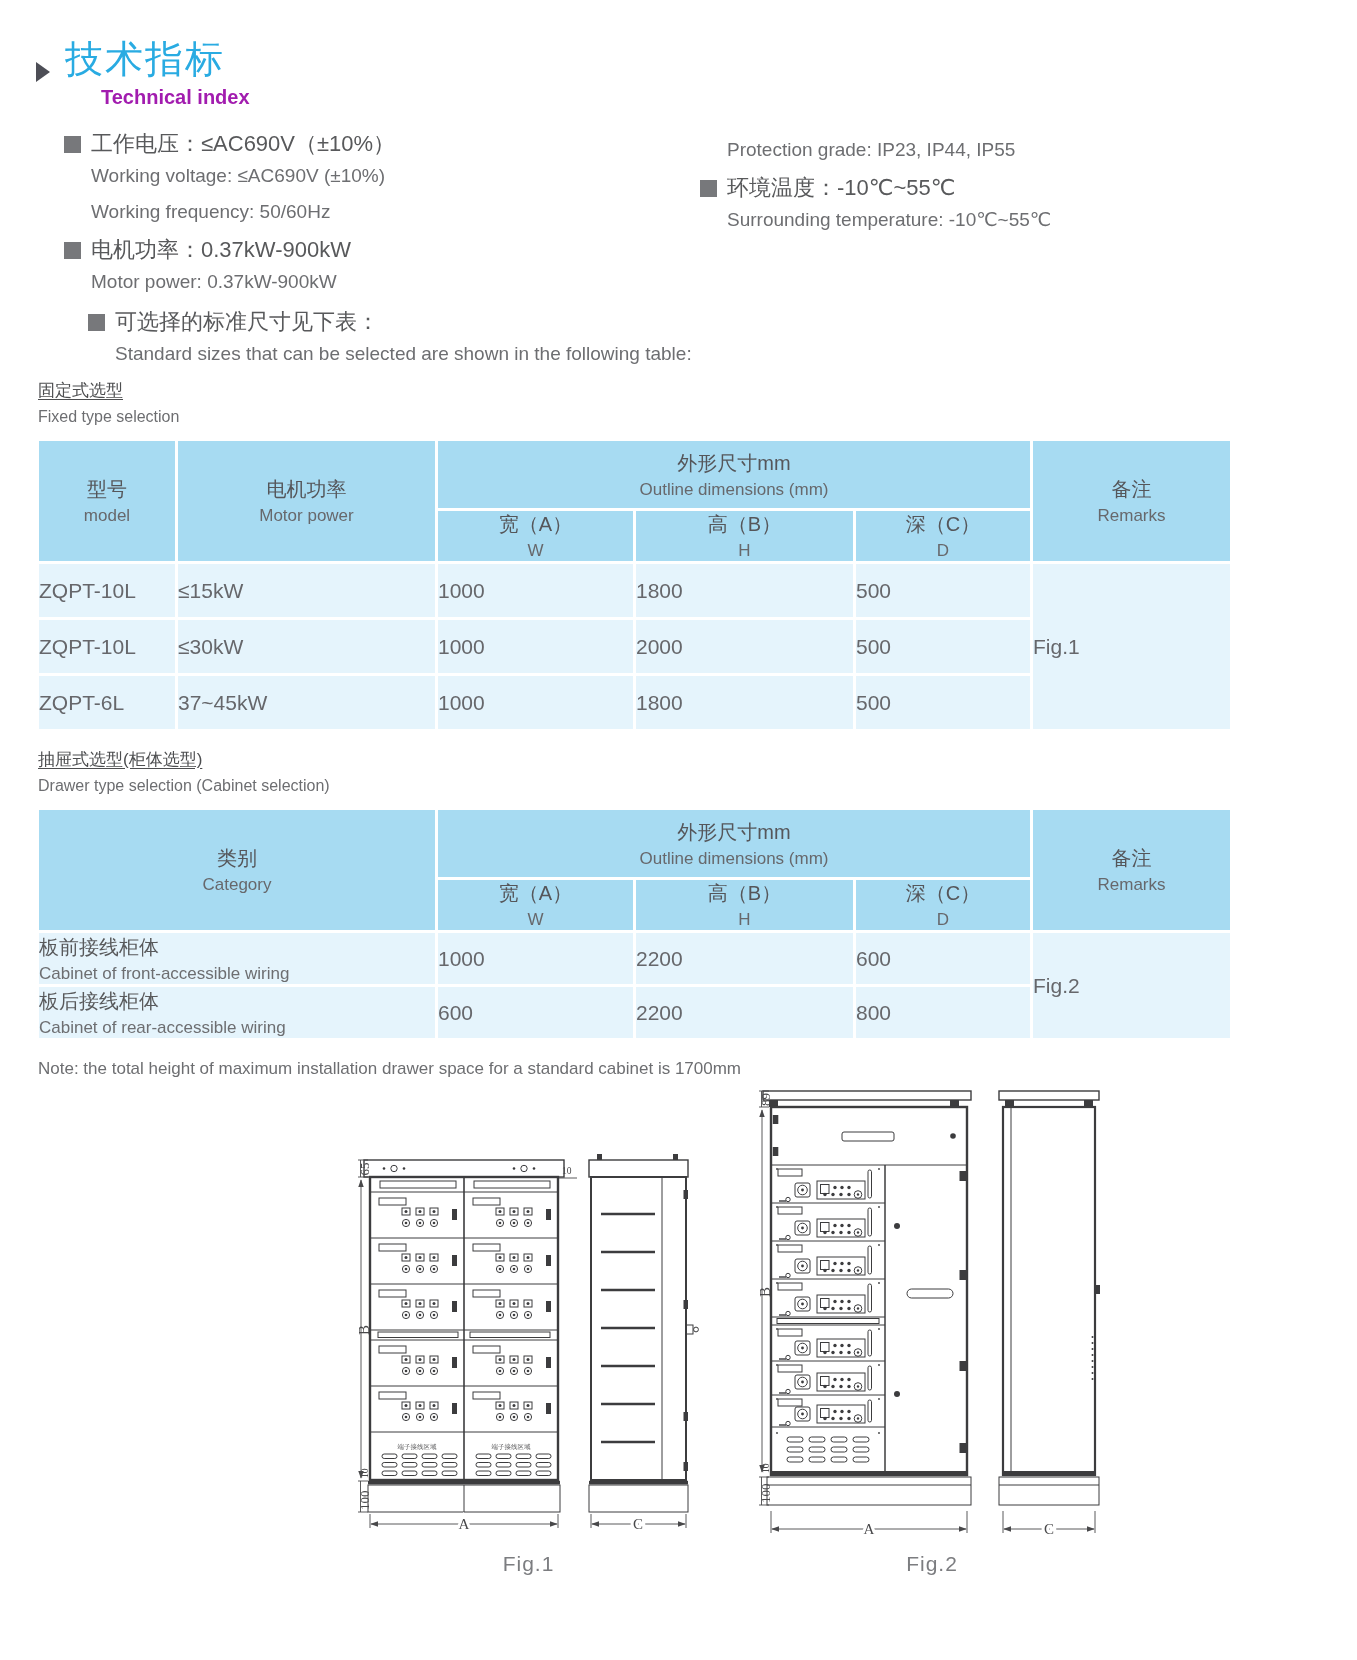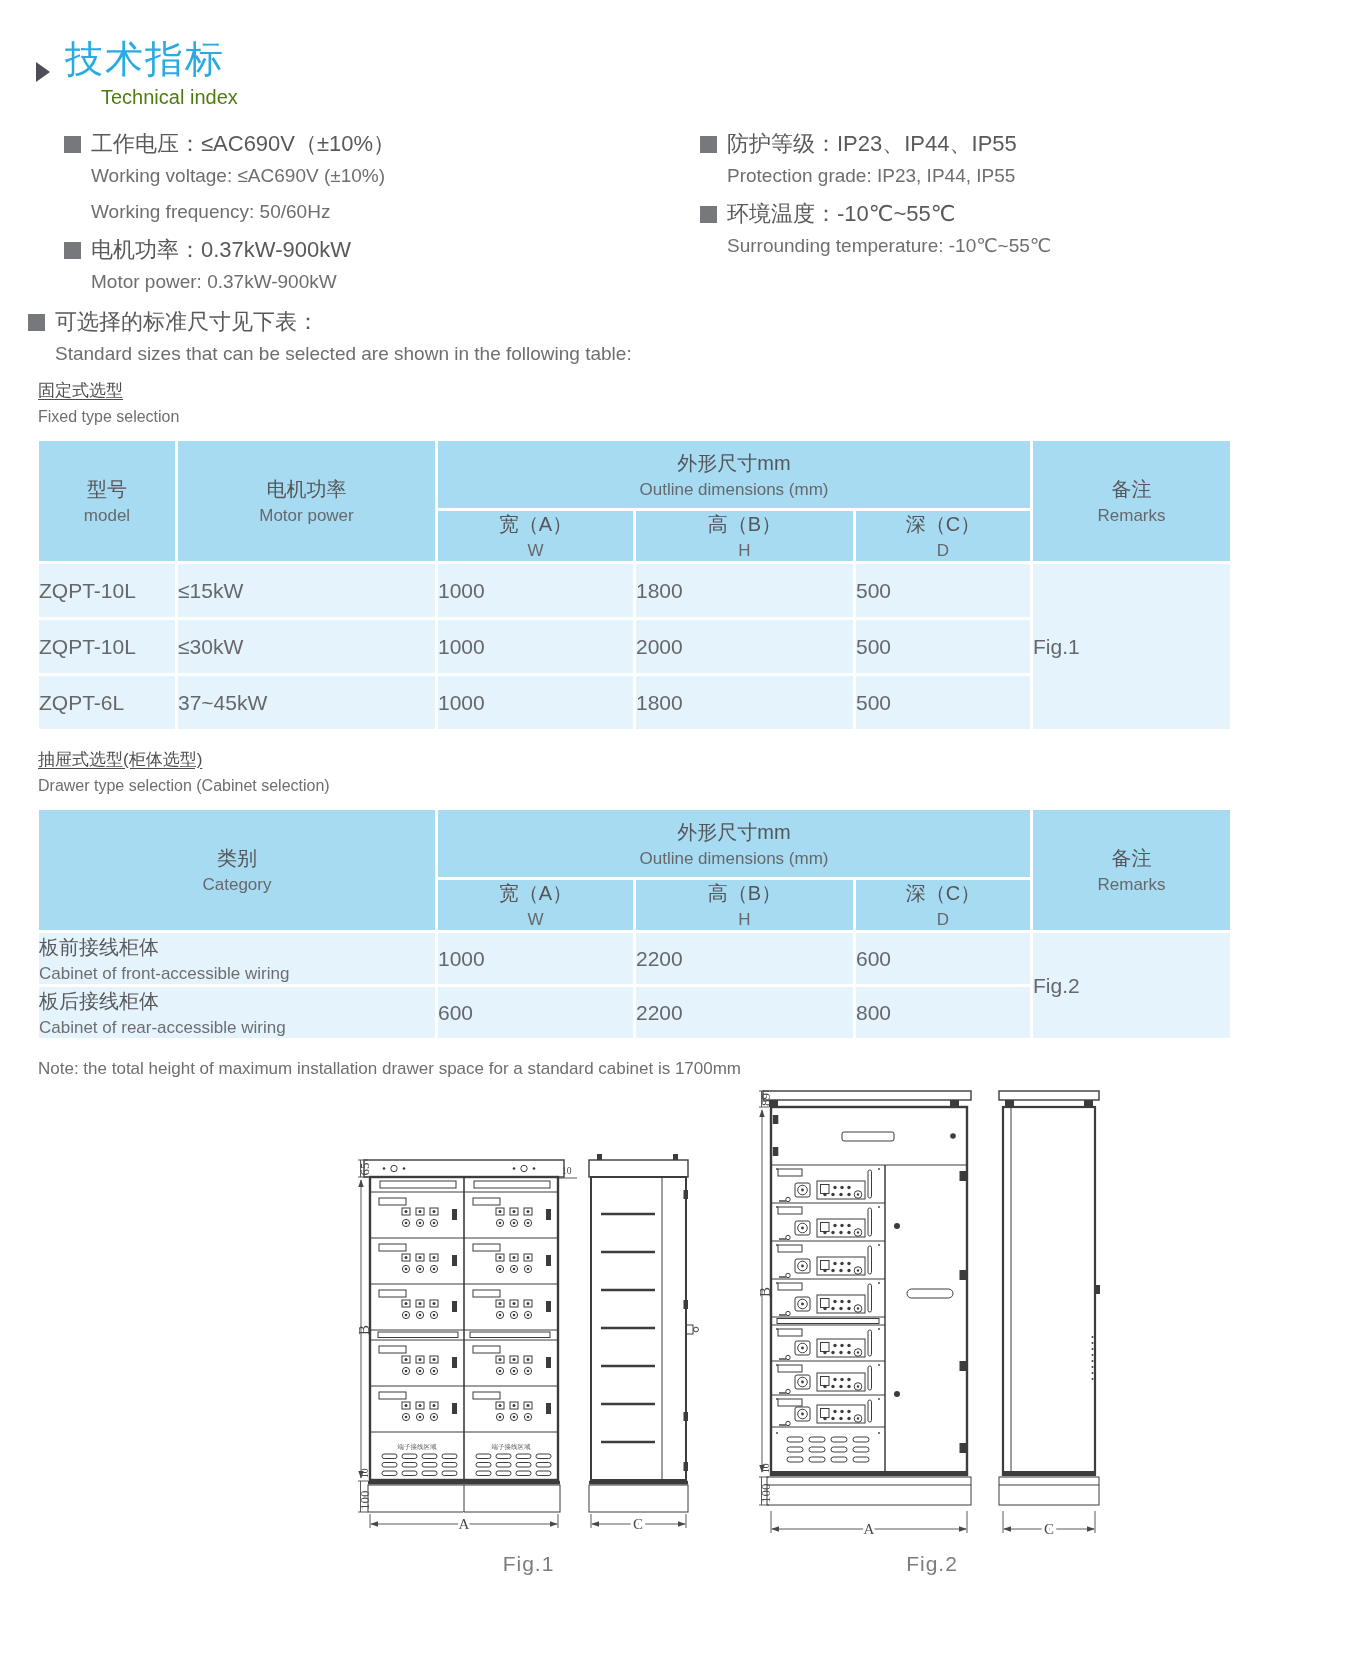--- a/index.html
+++ b/index.html
@@ -5,30 +5,30 @@
   *{margin:0;padding:0;box-sizing:border-box}
   html,body{background:#fff}
   body{width:1357px;height:1660px;font-family:"Liberation Sans","DejaVu Sans",sans-serif;color:#6d6e71;overflow:hidden}
   .page{position:relative;width:100%;height:100%;padding-top:36px}
 
   
   .header{padding-left:36px}
   .title-row{display:flex;align-items:flex-end}
   .tri{width:0;height:0;border-left:14px solid #4d4e56;border-top:10px solid transparent;border-bottom:10px solid transparent;margin-right:15px}
   h1{font-size:38px;color:#29abe2;font-weight:400;letter-spacing:2px;line-height:46px}
-  .subtitle{font-size:20px;color:#4d7c0f;margin:4px 0 0 65px;font-weight:400}
+  .subtitle{font-size:20px;color:#a21caf;margin:4px 0 0 65px;font-weight:700}
 
   
   .specs{display:flex;padding-left:64px;margin-top:22px}
   .spec-col-left{width:636px}
   .spec-item{margin-bottom:14px}
   .spec-zh{display:flex;align-items:center;font-size:22px;color:#58595b;line-height:26px}
   .sq{width:17px;height:17px;background:#77787b;margin-right:10px;flex:none}
   .spec-en{font-size:19px;color:#6d6e71;margin:8px 0 0 27px;line-height:22px}
-  .intro{padding-left:28px;margin-top:2px}
+  .intro{padding-left:88px;margin-top:2px}
 
   
   .section-label{margin:14px 16px 0 38px}
   .section-zh{font-size:17px;color:#4d4e50;text-decoration:underline;text-underline-offset:3px}
   .section-en{font-size:16px;color:#6d6e71;margin-top:6px}
 
   
   table{border-collapse:collapse;margin:12px 0 0 36px;table-layout:fixed;width:1197px}
   th,td{border:3px solid #fff;vertical-align:middle;padding:0;font-weight:400}
   thead th{background:#a7dbf2}
@@ -90,24 +90,20 @@
       <div class="spec-item">
         <div class="spec-zh">
             <span class="sq"></span>
             <span>电机功率：0.37kW-900kW</span>
           </div>
         <div class="spec-en">Motor power: 0.37kW-900kW</div>
       </div>
     </div>
     <div>
       <div class="spec-item">
-        <div class="spec-zh">
-            <span class="sq"></span>
-            <span>防护等级：IP23、IP44、IP55</span>
-          </div>
         <div class="spec-en">Protection grade: IP23, IP44, IP55</div>
       </div>
       <div class="spec-item">
         <div class="spec-zh">
             <span class="sq"></span>
             <span>环境温度：-10℃~55℃</span>
           </div>
         <div class="spec-en">Surrounding temperature: -10℃~55℃</div>
       </div>
     </div>

